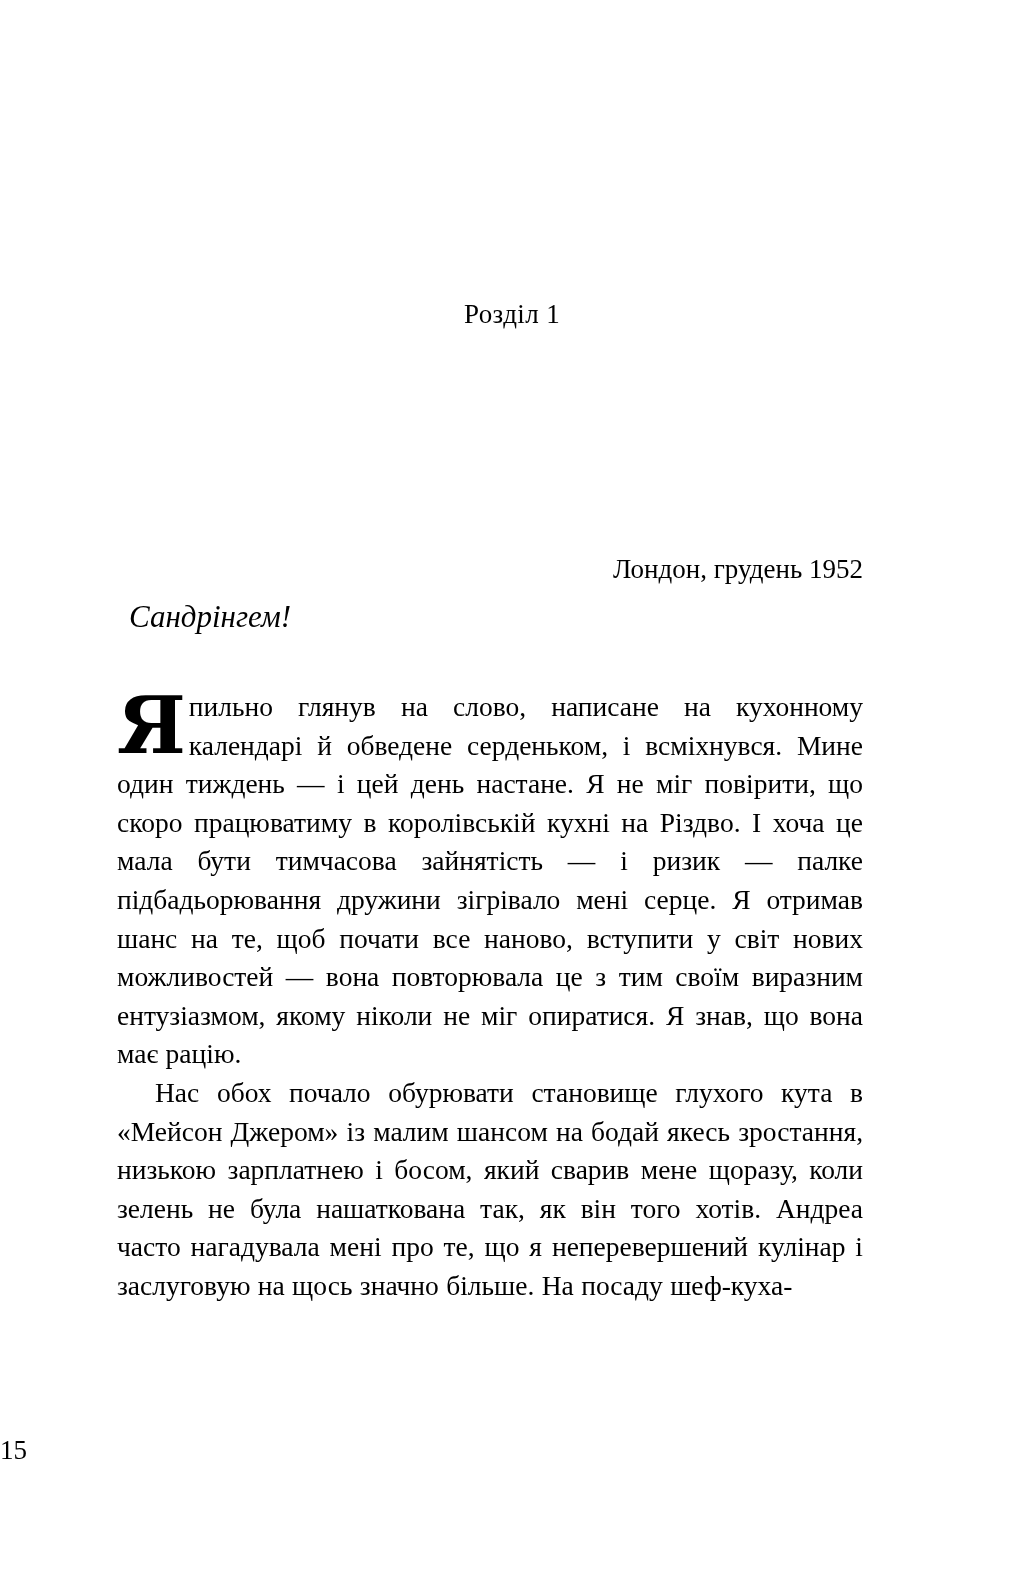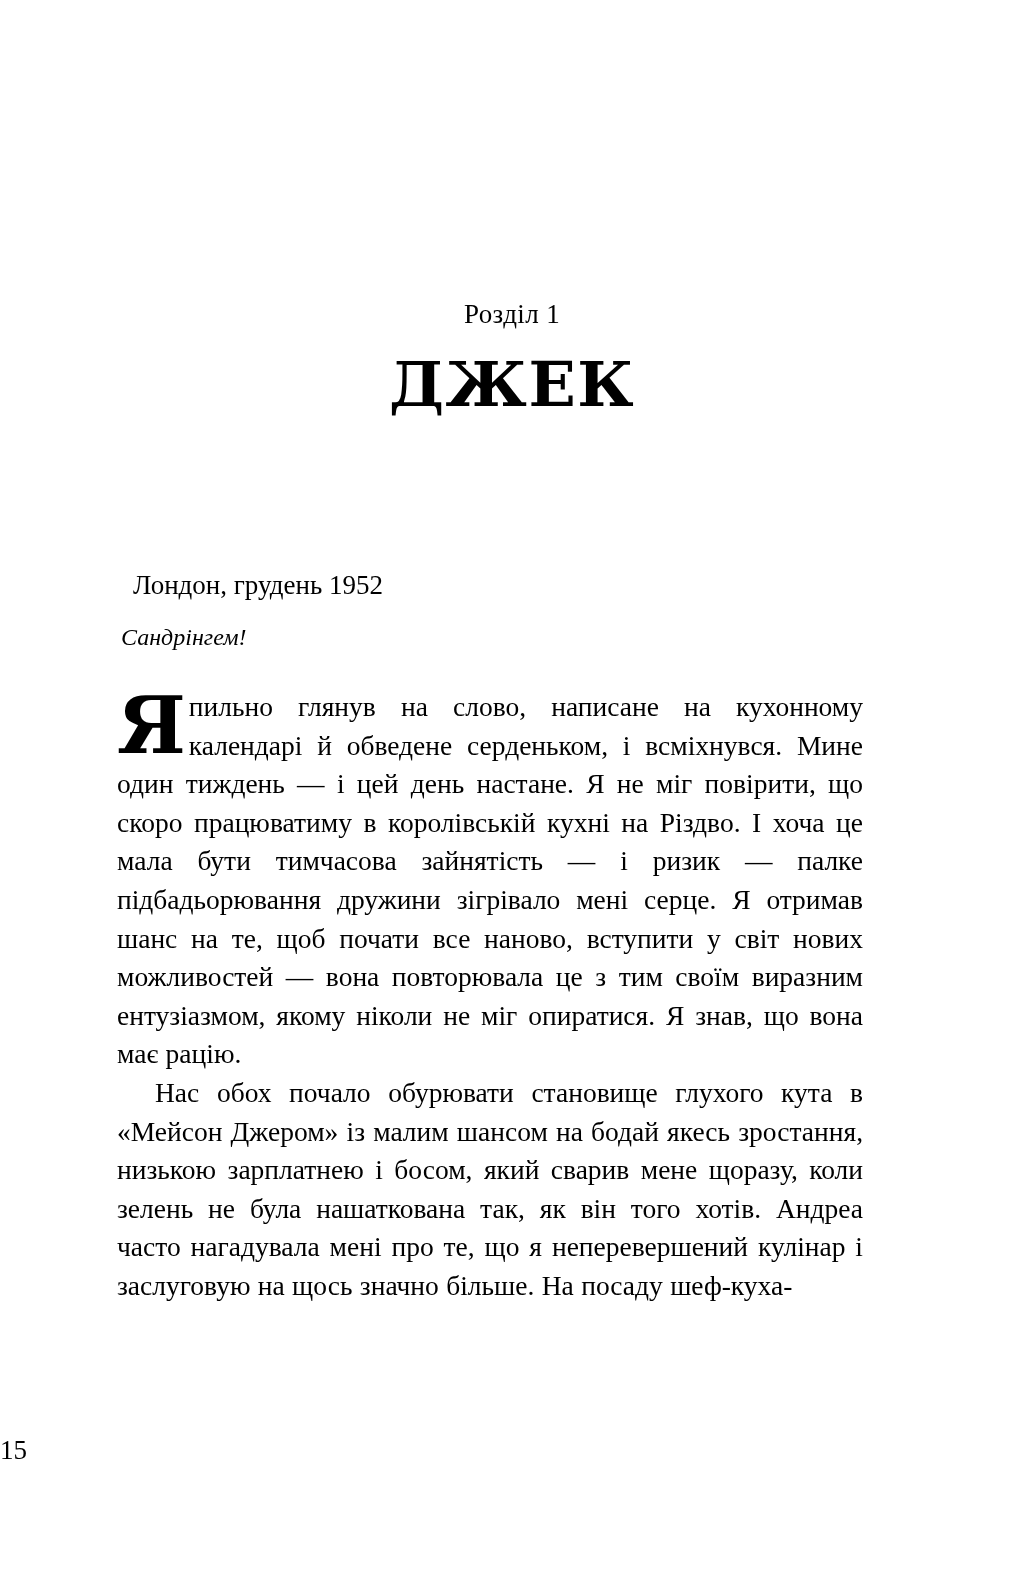--- a/index.html
+++ b/index.html
@@ -51,27 +51,28 @@
   .dateline {
     position: absolute;
     left: 117px;
     top: 551px;
     width: 746px;
   }
 
   .dateline-place {
     font-size: 27px;
     line-height: 36px;
-    margin: 16px;
+    margin: 0;
+    text-align: right;
   }
 
   .dateline-note {
-    font-size: 24px;
+    font-size: 31px;
     line-height: 36px;
-    margin: 4px;
+    margin: 12px;
     font-style: italic;
   }
 
   
   .body-text {
     position: absolute;
     left: 117px;
     top: 676px;
     width: 746px;
     margin-top: 12px;
@@ -113,21 +114,20 @@
     line-height: 1;
   }
 </style>
 </head>
 <body>
 
 <div class="page">
 
   <div class="chapter-head">
     <p class="chapter-eyebrow">Розділ 1</p>
-    <h1 class="chapter-title">ДЖЕК</h1>
   </div>
 
   <div class="dateline">
     <p class="dateline-place">Лондон, грудень 1952</p>
     <p class="dateline-note">Сандрінгем!</p>
   </div>
 
   <div class="body-text">
     <p class="para first">Я пильно глянув на слово, написане на кухонному календарі й обведене серденьком, і всміхнувся. Мине один тиждень — і цей день настане. Я не міг повірити, що скоро працюватиму в королівській кухні на Різдво. І хоча це мала бути тимчасова зайнятість — і ризик — палке підбадьорювання дружини зігрівало мені серце. Я отримав шанс на те, щоб почати все наново, вступити у світ нових можливостей — вона повторювала це з тим своїм виразним ентузіазмом, якому ніколи не міг опиратися. Я знав, що вона має рацію.</p>
     <p class="para">Нас обох почало обурювати становище глухого кута в «Мейсон Джером» із малим шансом на бодай якесь зростання, низькою зарплатнею і босом, який сварив мене щоразу, коли зелень не була нашаткована так, як він того хотів. Андреа часто нагадувала мені про те, що я неперевершений кулінар і заслуговую на щось значно більше. На посаду шеф-куха-</p>

